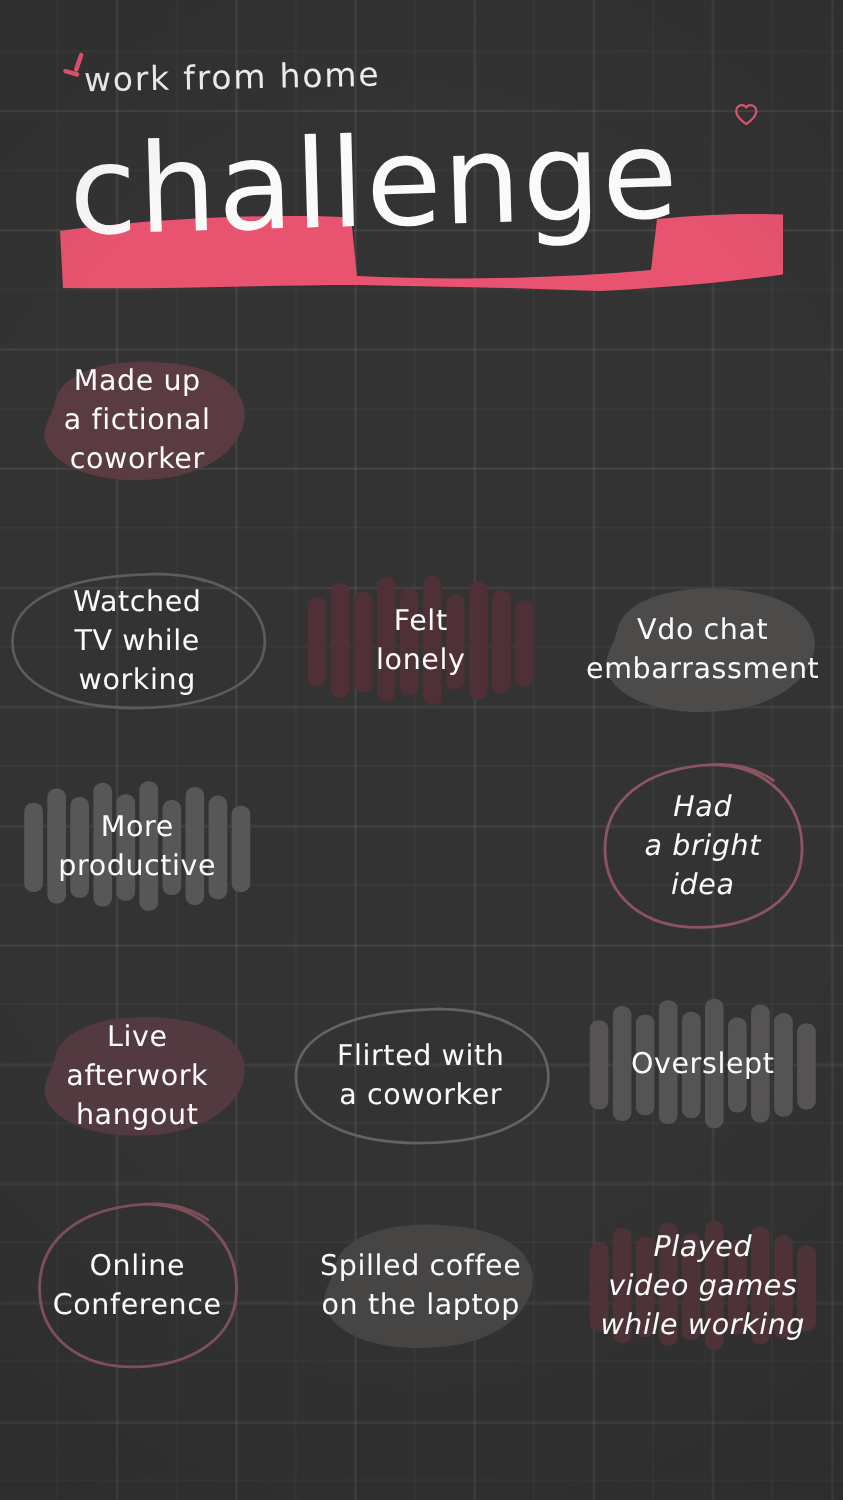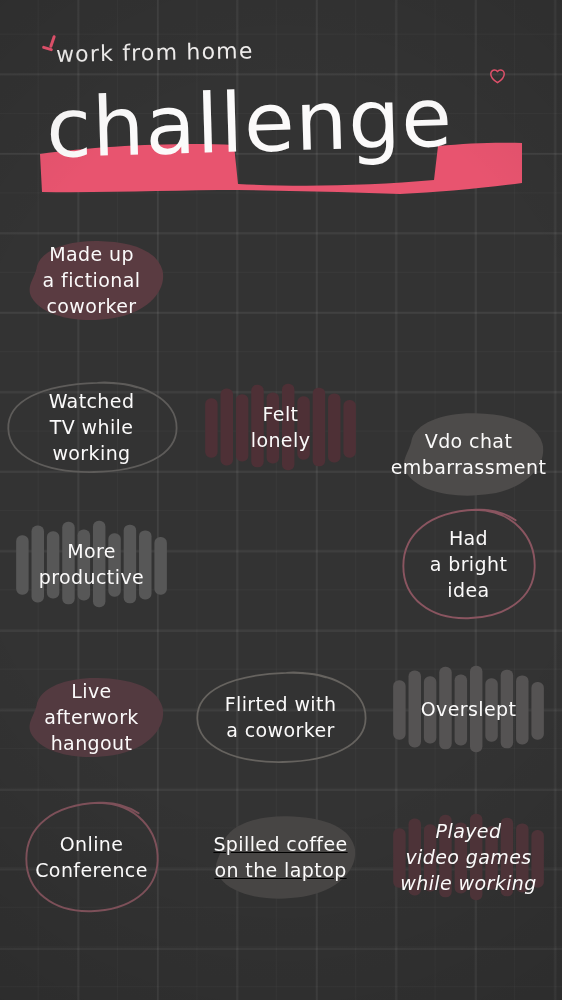--- a/index.html
+++ b/index.html
@@ -168,21 +168,21 @@
               <rect x="102" y="18" width="13" height="66" rx="6"></rect>
               <rect x="118" y="9" width="13" height="82" rx="6"></rect>
               <rect x="134" y="15" width="13" height="72" rx="6"></rect>
               <rect x="150" y="22" width="13" height="60" rx="6"></rect>
             </g>
           </svg>
           <div class="cell-text">Felt
 lonely</div>
         </div>
       </div>
-      <div class="cell" style="left: 375px; top: 138px; height: 130px; align-items: flex-end;">
+      <div class="cell" style="left: 375px; top: 156px; height: 130px;">
         <div class="cell-inner">
           <svg class="deco" width="186" height="86" viewBox="0 0 200 110">
             <path d="M26,40 C30,14 70,2 108,3 C150,4 186,14 194,42 C200,68 176,98 128,106 C82,113 38,104 22,82 C10,66 22,56 26,40 Z" fill="#4d4b4a"></path>
           </svg>
           <div class="cell-text">Vdo chat
 embarrassment</div>
         </div>
       </div>
       <div class="cell" style="left: -2px; top: 292px; height: 120px;">
         <div class="cell-inner">
@@ -197,21 +197,21 @@
               <rect x="102" y="18" width="13" height="66" rx="6"></rect>
               <rect x="118" y="9" width="13" height="82" rx="6"></rect>
               <rect x="134" y="15" width="13" height="72" rx="6"></rect>
               <rect x="150" y="22" width="13" height="60" rx="6"></rect>
             </g>
           </svg>
           <div class="cell-text">More
 productive</div>
         </div>
       </div>
-      <div class="cell" style="left: 375px; top: 292px; height: 120px;">
+      <div class="cell" style="left: 375px; top: 292px; height: 120px; font-style: italic;">
         <div class="cell-inner">
           <svg class="deco" width="144" height="118" viewBox="0 0 150 124">
             <path d="M82,5 C122,6 145,34 144,66 C143,98 114,118 74,119 C34,120 6,98 6,64 C6,30 34,7 82,5 C98,4 112,8 124,16" fill="none" stroke="#8a5560" stroke-width="2" stroke-linecap="round"></path>
           </svg>
           <div class="cell-text">Had
 a bright
 idea</div>
         </div>
       </div>
       <div class="cell" style="left: -2px; top: 440px; height: 130px;">
@@ -254,21 +254,21 @@
       </div>
       <div class="cell" style="left: -2px; top: 582px; height: 125px;">
         <div class="cell-inner">
           <svg class="deco" width="144" height="118" viewBox="0 0 150 124">
             <path d="M82,5 C122,6 145,34 144,66 C143,98 114,118 74,119 C34,120 6,98 6,64 C6,30 34,7 82,5 C98,4 112,8 124,16" fill="none" stroke="#7d5059" stroke-width="2" stroke-linecap="round"></path>
           </svg>
           <div class="cell-text">Online
 Conference</div>
         </div>
       </div>
-      <div class="cell" style="left: 187px; top: 582px; height: 125px; text-decoration: underline;">
+      <div class="cell" style="left: 187px; top: 582px; height: 125px;">
         <div class="cell-inner">
           <svg class="deco" width="186" height="86" viewBox="0 0 200 110">
             <path d="M26,40 C30,14 70,2 108,3 C150,4 186,14 194,42 C200,68 176,98 128,106 C82,113 38,104 22,82 C10,66 22,56 26,40 Z" fill="#474544"></path>
           </svg>
           <div class="cell-text">Spilled coffee
 on the laptop</div>
         </div>
       </div>
       <div class="cell" style="left: 375px; top: 582px; height: 125px; font-style: italic;">
         <div class="cell-inner">

